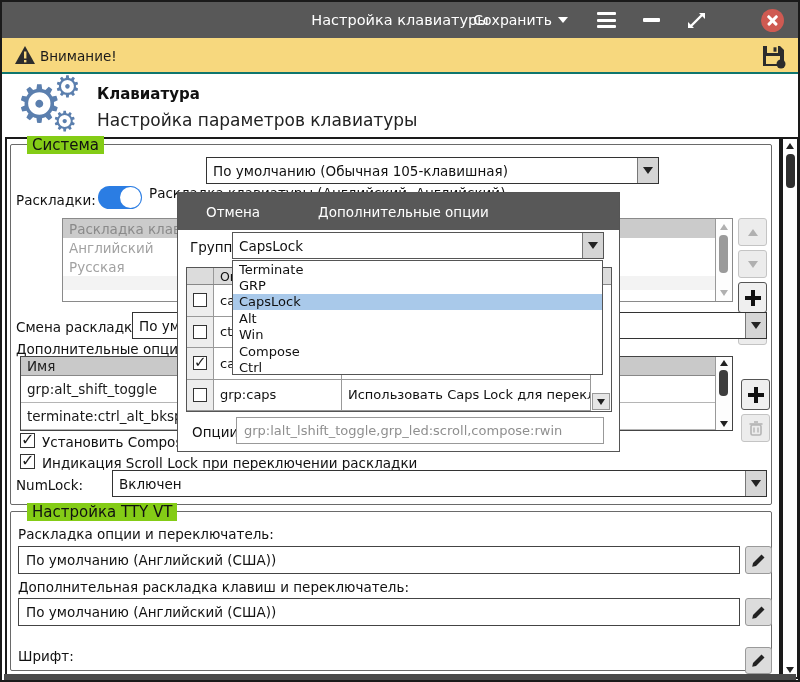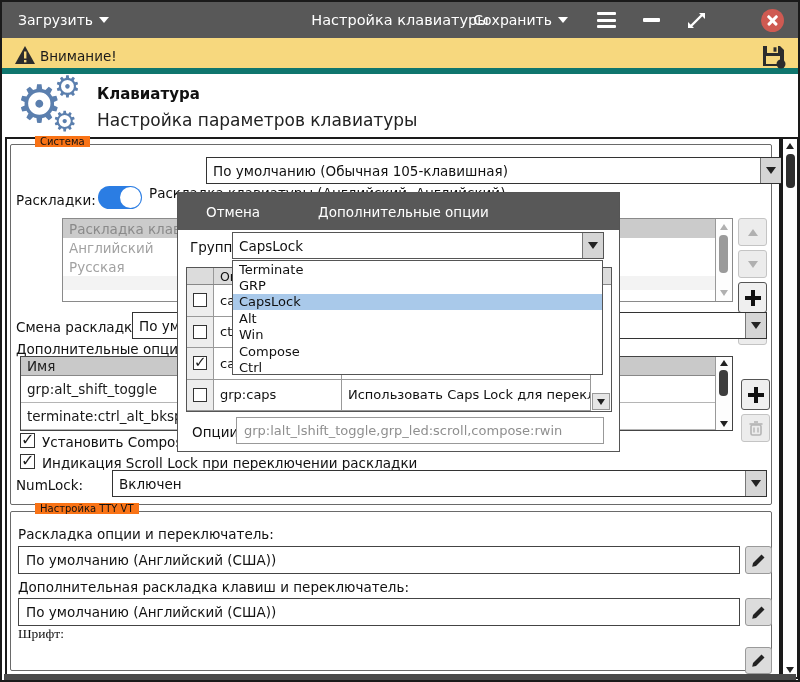--- a/index.html
+++ b/index.html
@@ -14,36 +14,36 @@
   .tb-title { position:absolute; left:0; top:0; width:100%; height:36px; display:flex; align-items:center; justify-content:center; font-size:14.5px; pointer-events:none; }
   .caret-down-w { width:0; height:0; border-left:5px solid transparent; border-right:5px solid transparent; border-top:6px solid #fff; }
   .hamburger { display:flex; flex-direction:column; gap:3.5px; }
   .hamburger i { display:block; width:19px; height:3px; background:#fff; border-radius:1px; }
   .minbar { width:17px; height:3.5px; background:#fff; border-radius:1px; }
   .closebtn { width:23px; height:23px; border-radius:50%; background:#cf5a52; position:relative; }
   .closebtn i, .closebtn b { position:absolute; left:5px; top:10.5px; width:13px; height:2.5px; background:#fff; border-radius:1px; }
   .closebtn i { transform:rotate(45deg); } .closebtn b { transform:rotate(-45deg); }
 
   
-  .warnbar { position:absolute; left:0; top:36px; width:100%; height:36px; background:#f7d87e; border-bottom:6px solid #0f766e; }
+  .warnbar { position:absolute; left:0; top:36px; width:100%; height:36px; background:#f7d87e; border-bottom:2px solid #0f766e; }
   .warntext { position:absolute; left:38px; top:10px; font-size:13.5px; color:#1a1a1a; }
 
   
   .apphead { position:absolute; left:0; top:74px; width:100%; height:61px; background:#fff; }
   .gear { position:absolute; color:#5b7fae; line-height:1; font-family:"DejaVu Sans", sans-serif; }
   .apptitle { position:absolute; left:95px; top:9px; font-size:15px; font-weight:bold; color:#111; }
   .appsub { position:absolute; left:95px; top:34px; font-size:17px; color:#222; }
 
   
   .contentframe { position:absolute; left:3px; top:135px; width:776px; height:542px; border:2px solid #1a1a1a; background:transparent; }
   .mainscroll { position:absolute; left:779px; top:135px; width:18px; height:542px; border:2px solid #1a1a1a; background:#fff; }
   .bottombar { position:absolute; left:2px; right:2px; bottom:0; height:6px; background:#4a4a4a; }
 
   .fs { position:absolute; border:1.5px solid #6a6a6a; border-radius:2px; background:transparent; }
-  .legend { position:absolute; top:-9px; left:24px; background:#f97316; padding:0 5px; font-size:10px; color:#111; white-space:nowrap; }
+  .legend { position:absolute; top:-9px; left:16px; background:#84cc16; padding:0 5px; font-size:15px; color:#111; white-space:nowrap; }
 
   .lbl { position:absolute; font-size:13.5px; color:#111; white-space:nowrap; }
 
   .combo { position:absolute; background:#fff; border:1.5px solid #333; display:flex; align-items:center; padding-left:6px; font-size:13.5px; color:#111; white-space:nowrap; overflow:hidden; }
   .arrowbtn { position:absolute; right:0; top:0; bottom:0; width:21px; background:#d5d5d5; border-left:1px solid #777; display:flex; align-items:center; justify-content:center; }
   .tri-d { width:0; height:0; border-left:5px solid transparent; border-right:5px solid transparent; border-top:7px solid #222; }
   .tri-u { width:0; height:0; border-left:5px solid transparent; border-right:5px solid transparent; border-bottom:7px solid #222; }
   .tri-d.dis { border-top-color:#b0b0b0; } .tri-u.dis { border-bottom-color:#b0b0b0; }
   .tri-d.sm { border-left-width:4px; border-right-width:4px; border-top-width:6px; }
   .tri-u.sm { border-left-width:4px; border-right-width:4px; border-bottom-width:6px; }
@@ -94,24 +94,20 @@
   .optinput { position:absolute; left:58px; top:224px; width:368px; height:27px; border:1.5px solid #999; font-family:"DejaVu Sans", sans-serif; font-size:13px; color:#8f8f8f; padding-left:7px; background:#fff; }
 
   svg { display:block; }
 </style>
 </head>
 <body>
 
 <div class="window">
 
   <div class="titlebar">
-    <div class="tb-item" style="left:16px;">
-      <span>Загрузить</span>
-      <span class="caret-down-w"></span>
-    </div>
     <div class="tb-title">Настройка клавиатуры</div>
     <div class="tb-item" style="right:230px;">
       <span>Сохранить</span>
       <span class="caret-down-w"></span>
     </div>
     <div class="tb-item" style="right:182px;">
       <span class="hamburger">
           <i></i>
           <i></i>
           <i></i>
@@ -158,21 +154,21 @@
     <div class="apptitle">Клавиатура</div>
     <div class="appsub">Настройка параметров клавиатуры</div>
   </div>
 
   <div class="contentframe"></div>
 
   <div class="fs" style="left:8px;top:142px;width:762px;height:361px;">
     <span class="legend">Система</span>
   </div>
 
-  <div class="combo" style="left:204px;top:155px;width:576px;height:27px;">
+  <div class="combo" style="left:204px;top:155px;width:453px;height:27px;">
     <span>По умолчанию (Обычная 105-клавишная)</span>
     <span class="arrowbtn">
         <span class="tri-d"></span>
       </span>
   </div>
 
   <span class="lbl" style="left:14px;top:190px;">Раскладки:</span>
   <div class="toggle" style="left:96px;top:184px;">
     <span class="knob"></span>
   </div>
@@ -280,21 +276,21 @@
   </div>
 
   <span class="lbl" style="left:16px;top:577px;">Дополнительная раскладка клавиш и переключатель:</span>
   <div class="field" style="left:16px;top:596px;width:722px;height:28px;">По умолчанию (Английский (США))</div>
   <div class="pencilbtn" style="left:743px;top:596px;">
     <svg width="15" height="15" viewBox="0 0 15 15">
       <path d="M10.5 1.5 l3 3 -8.5 8.5 -3.8 0.8 0.8 -3.8 z" fill="#222"></path>
     </svg>
   </div>
 
-  <span class="lbl" style="left:16px;top:624px;font-family:Liberation Serif, serif;">Шрифт:</span>
+  <span class="lbl" style="left:16px;top:646px;">Шрифт:</span>
   <div class="pencilbtn" style="left:743px;top:645px;height:27px;">
     <svg width="15" height="15" viewBox="0 0 15 15">
       <path d="M10.5 1.5 l3 3 -8.5 8.5 -3.8 0.8 0.8 -3.8 z" fill="#222"></path>
     </svg>
   </div>
 
   <div class="mainscroll">
     <span class="scr-arr" style="top:4px;">
         <span class="tri-u sm"></span>
       </span>

